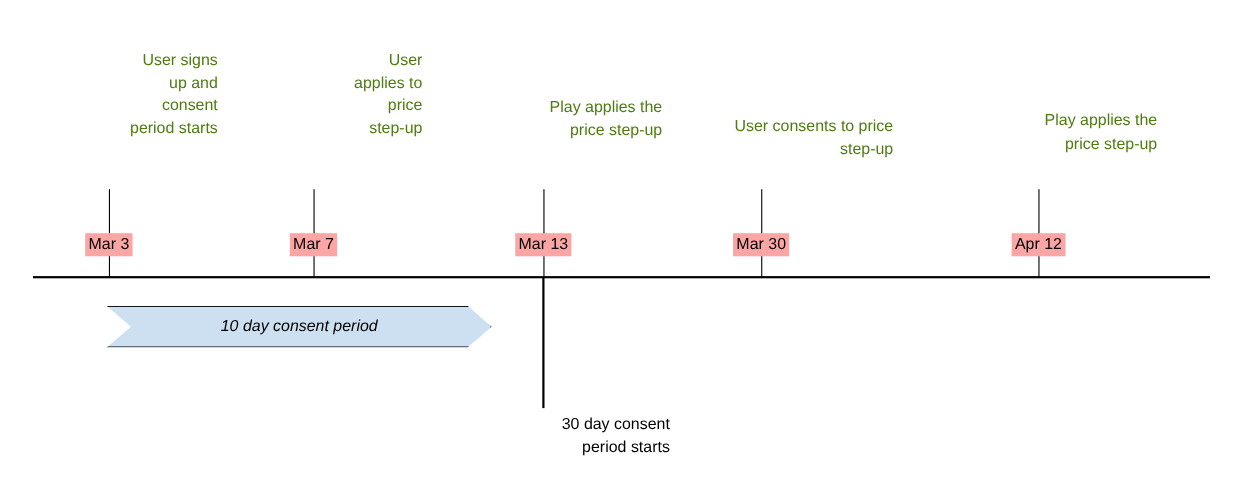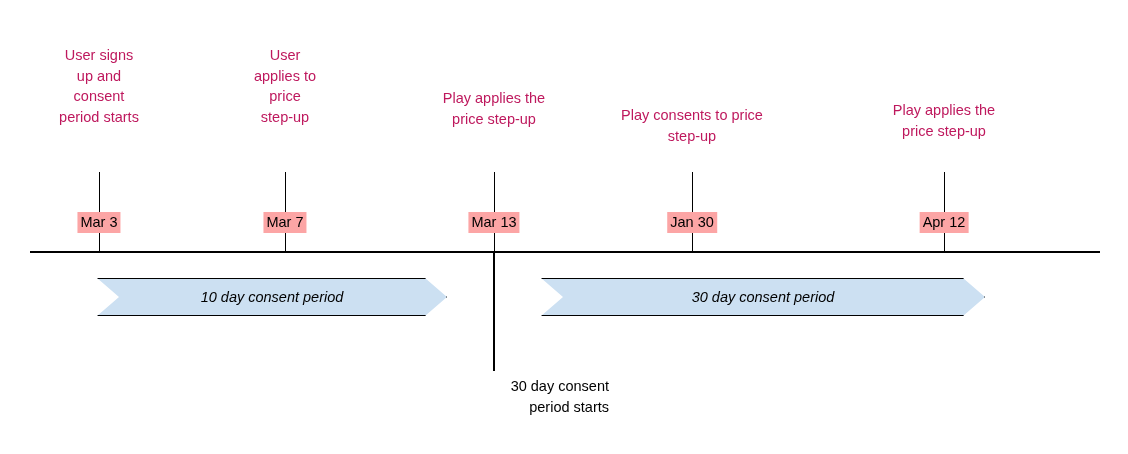--- a/index.html
+++ b/index.html
@@ -33,24 +33,24 @@
   .marker {
     position: absolute;
     top: 0;
     height: 252px;
   }
   .marker-label {
     position: absolute;
     bottom: 0;
     left: 50%;
     transform: translateX(-50%);
-    text-align: center;
+    text-align: right;
     font-size: 14.5px;
     line-height: 20.5px;
-    color: #be185d;
+    color: #4d7c0f;
     white-space: pre-line;
   }
   .marker-stem {
     position: absolute;
     left: 50%;
     width: 1px;
     margin-left: -0.5px;
     background: #000000;
   }
   .date-chip {
@@ -128,38 +128,35 @@
   </div>
 
   <div class="marker" style="left:386px; width:216px;">
     <div class="marker-label" style="bottom:auto; top:88px; width:216px;">Play applies the
 price step-up</div>
     <div class="marker-stem" style="top:172px; height:80px;"></div>
     <div class="date-chip" style="top:212px;">Mar 13</div>
   </div>
 
   <div class="marker" style="left:572px; width:240px;">
-    <div class="marker-label" style="bottom:auto; top:105px; width:240px;">Play consents to price
+    <div class="marker-label" style="bottom:auto; top:105px; width:240px;">User consents to price
 step-up</div>
     <div class="marker-stem" style="top:172px; height:80px;"></div>
-    <div class="date-chip" style="top:212px;">Jan 30</div>
+    <div class="date-chip" style="top:212px;">Mar 30</div>
   </div>
 
   <div class="marker" style="left:836px; width:216px;">
     <div class="marker-label" style="bottom:auto; top:100px; width:216px;">Play applies the
 price step-up</div>
     <div class="marker-stem" style="top:172px; height:80px;"></div>
     <div class="date-chip" style="top:212px;">Apr 12</div>
   </div>
 
   <div class="drop-line" style="left:493px; top:252px; height:119px;"></div>
   <div class="drop-caption" style="left:494px; top:376px; width:230px;">30 day consent
 period starts</div>
 
   <div class="banner" style="left:97px; top:278px; width:350px;">
     <span class="banner-label">10 day consent period</span>
   </div>
 
-  <div class="banner" style="left:541px; top:278px; width:444px;">
-    <span class="banner-label">30 day consent period</span>
-  </div>
 
 </div>
 
 </body></html>

